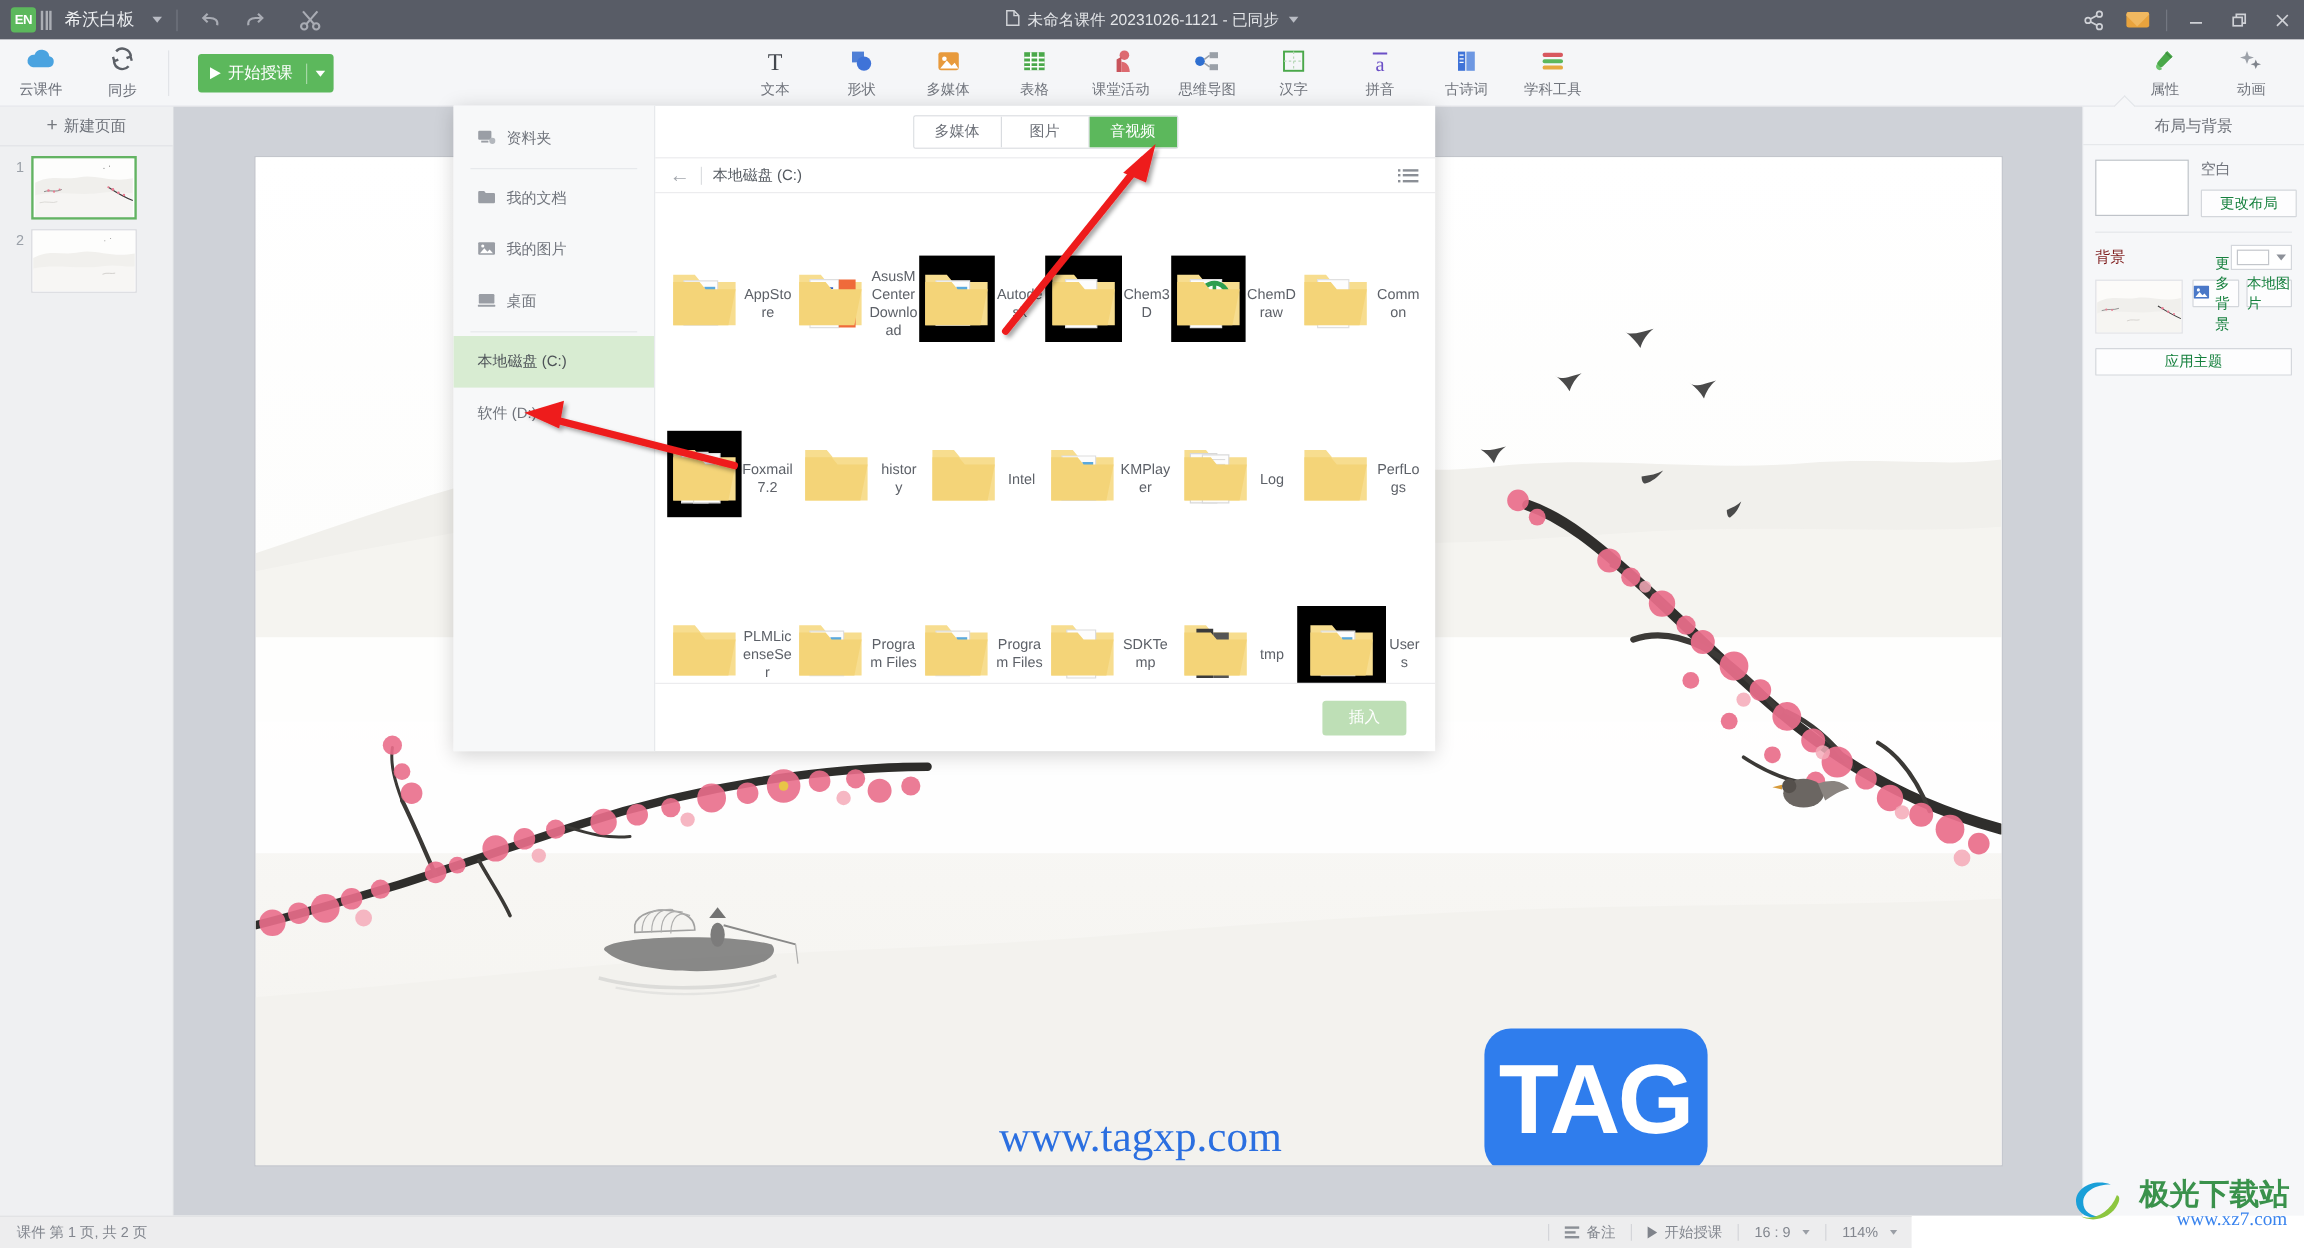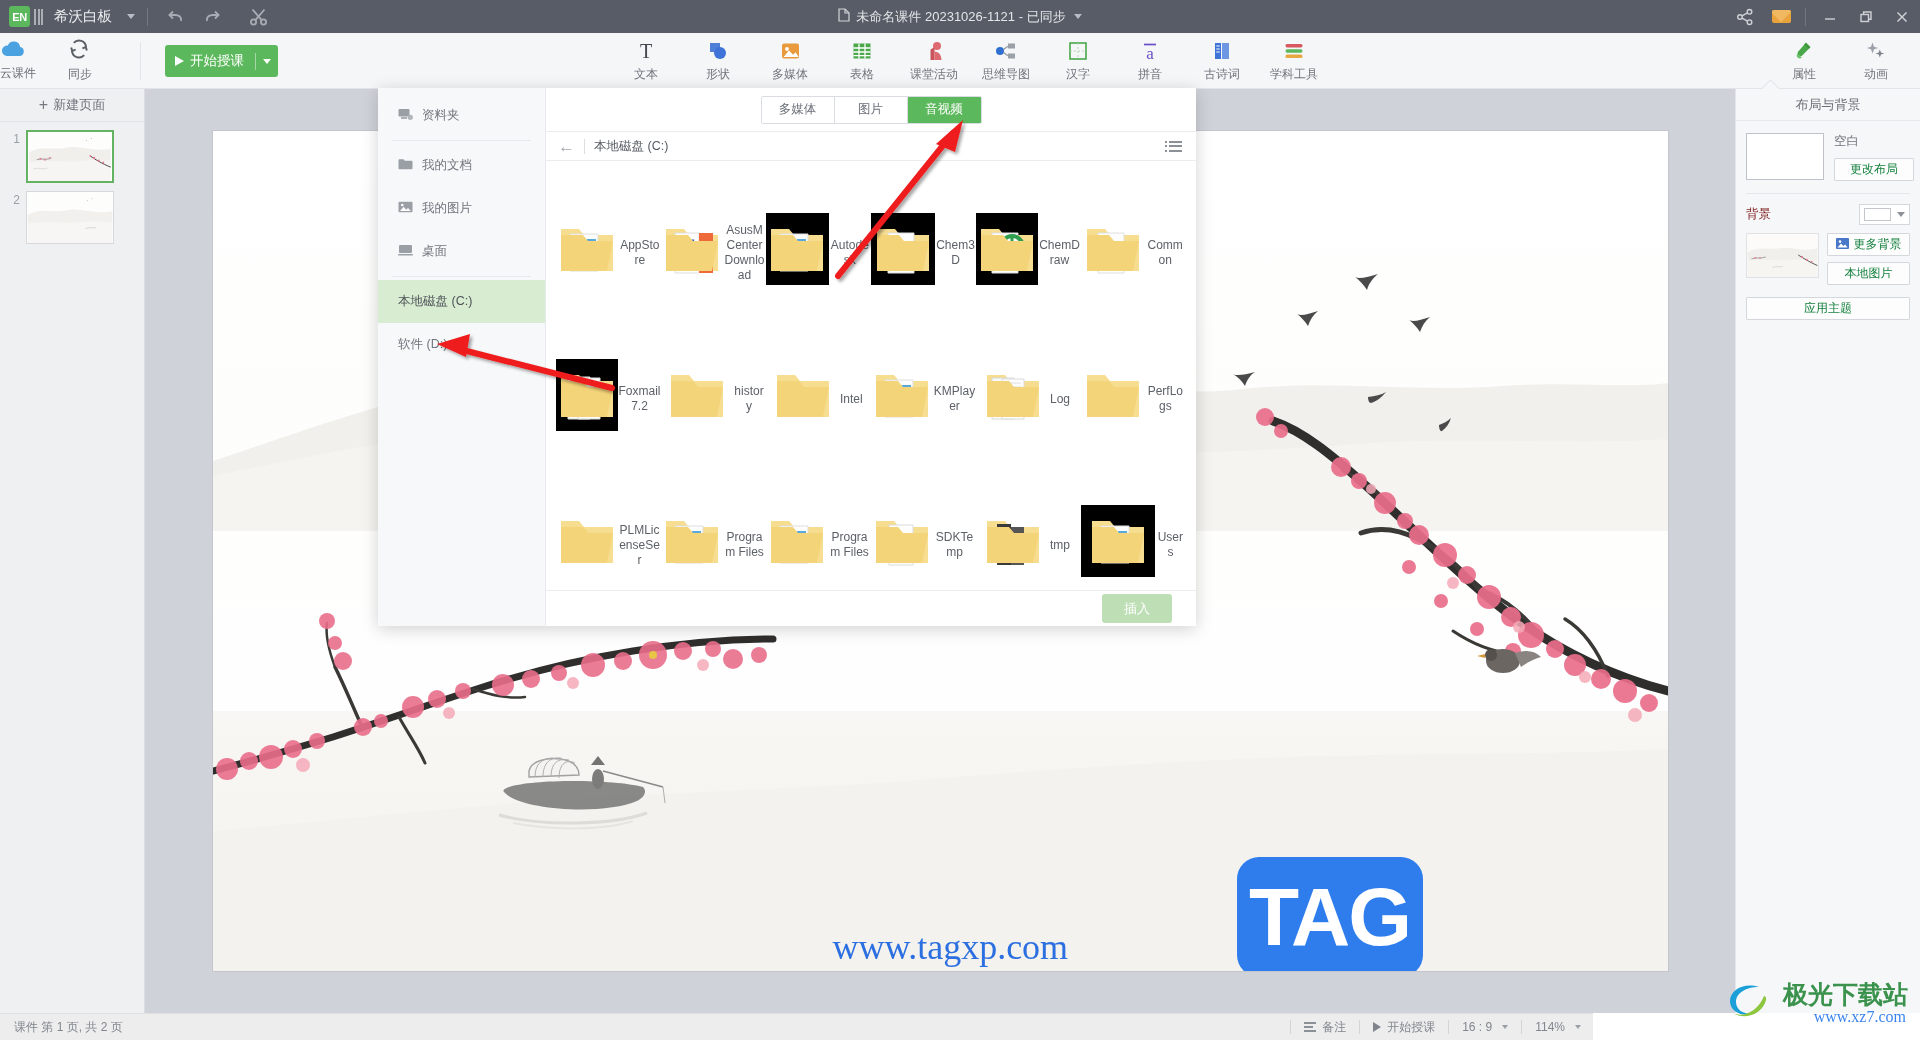--- a/index.html
+++ b/index.html
@@ -55,21 +55,21 @@
   }
 
   
   .ribbon {
     position: absolute; top: 33px; left: 0; width: 1920px; height: 56px;
     background: #f5f6f8; border-bottom: 1px solid #e2e4e8;
   }
   .ribbon-left { position: absolute; left: 0; top: 0; height: 56px; display: flex; align-items: center; }
   .rib-btn {
     width: 68px; height: 56px; display: flex; flex-direction: column;
-    justify-content: center; gap: 3px; font-family: Liberation Serif, serif;
+    align-items: center; justify-content: center; gap: 3px; font-family: Liberation Serif, serif;
   }
   .rib-btn .lbl { font-size: 12px; color: #6b6f78; }
   .rib-div { width: 1px; height: 38px; background: #e2e4e8; margin: 0 10px 0 4px; }
   .startclass {
     display: flex; align-items: center; height: 32px;
     background: #5cb85c; border-radius: 3px; margin-left: 14px; overflow: hidden;
   }
   .startclass .main {
     display: flex; align-items: center; gap: 6px; padding: 0 11px 0 10px;
     color: #fff; font-size: 13.5px; height: 32px;
@@ -167,21 +167,21 @@
     font-size: 12px; color: #15803d; display: flex; align-items: center; justify-content: center; gap: 5px;
     border-radius: 1px;
   }
   .rp-hr { height: 1px; background: #e4e6ea; margin: 12px 10px 0 10px; }
   .bg-head { display: flex; align-items: center; justify-content: space-between; padding: 10px 10px 8px 10px; }
   .bg-head .t { font-size: 12.5px; color: #7f1d1d; }
   .color-pick { display: flex; align-items: center; border: 1px solid #d4d7dc; background: #fff; height: 21px; padding: 0 4px; gap: 6px; }
   .color-swatch { width: 27px; height: 13px; background: #fff; border: 1px solid #c3c6cb; }
   .bg-row { display: flex; gap: 8px; padding: 0 10px; }
   .bg-prev { width: 73px; height: 45px; border: 1px solid #e0e2e6; position: relative; overflow: hidden; background:#faf9f7; }
-  .bg-btns { flex: 1; display: flex; flex-direction: column; gap: 6px; }
+  .bg-btns { flex: 1; display: flex; gap: 6px; }
   .apply-wrap { padding: 12px 10px 0 10px; }
 
   
   .dialog {
     position: absolute; left: 378px; top: 88px; width: 818px; height: 538px;
     background: #fff; box-shadow: 0 3px 16px rgba(0,0,0,.18); display: flex;
   }
   .dlg-side { width: 168px; background: #f7f8f9; border-right: 1px solid #e7e9ec; padding-top: 6px; }
   .dlg-item {
     height: 43px; display: flex; align-items: center; gap: 9px; padding-left: 20px;
@@ -209,21 +209,21 @@
   .listview i { display: block; width: 13px; height: 2px; background: #8b8f96; position: relative; }
   .listview i:before { content:""; position:absolute; left:-4px; top:0; width:2px; height:2px; background:#8b8f96;}
   .dlg-grid {
     flex: 1; display: grid; grid-template-columns: repeat(6, 1fr);
     grid-auto-rows: 146px; padding: 8px 10px 0 10px; overflow: hidden;
   }
   .fitem { display: flex; flex-direction: row; align-items: center; padding-top: 14px; }
   .fico { width: 74px; height: 72px; position: relative; display:flex; align-items:center; justify-content:center; }
   .fico.blk { background: #000; }
   .fname { font-size: 12px; color: #5d6168; text-align: center; line-height: 1.25; margin-top: 8px; max-width: 96px; word-break: break-word;}
-  .dlg-foot { height: 36px; border-top: 1px solid #ececee; display: flex; align-items: center; justify-content: flex-end; padding-right: 24px; }
+  .dlg-foot { height: 57px; border-top: 1px solid #ececee; display: flex; align-items: center; justify-content: flex-end; padding-right: 24px; }
   .insert-btn {
     width: 70px; height: 29px; background: #bedfb6; color: #fff; font-size: 13px;
     display: flex; align-items: center; justify-content: center; border-radius: 3px;
   }
 
   
   .annot { position: absolute; left: 0; top: 0; width: 1920px; height: 1040px; pointer-events: none; }
 
   
   .statusbar {

